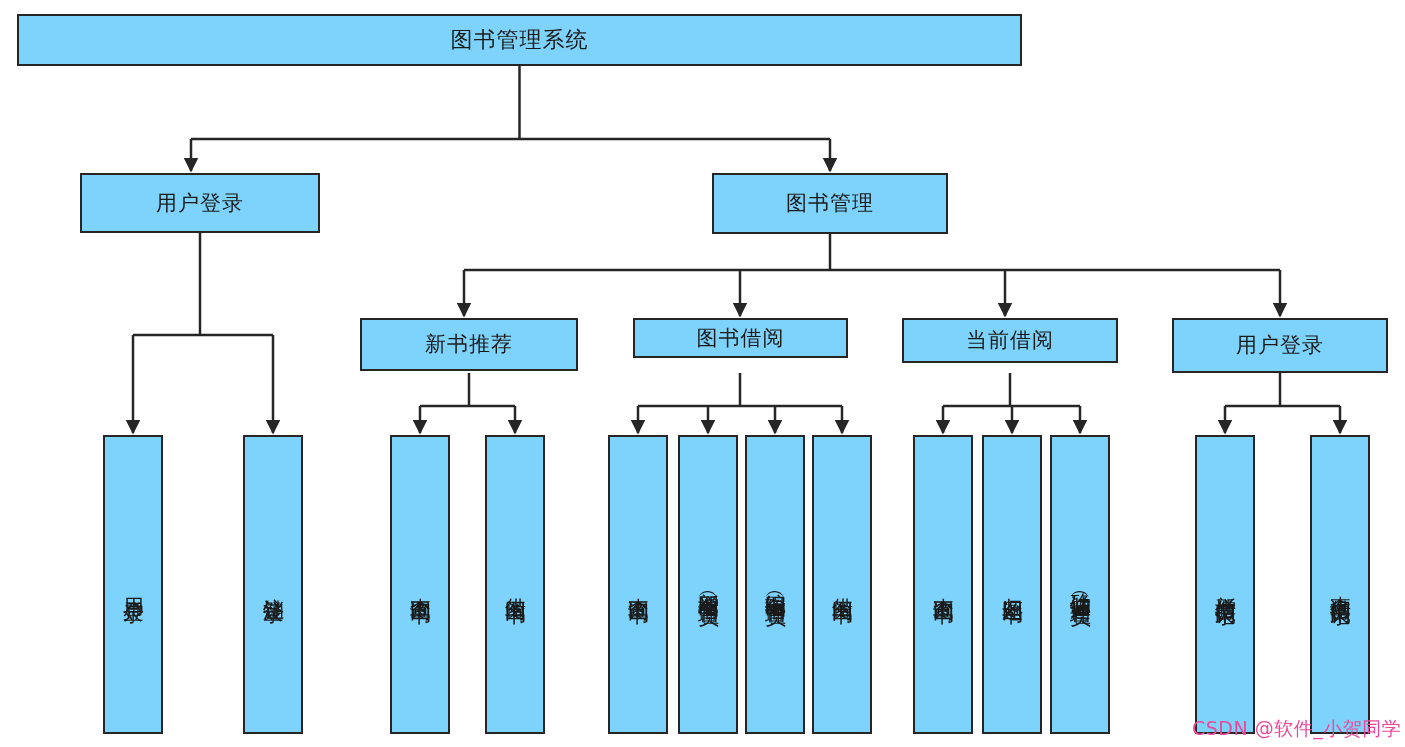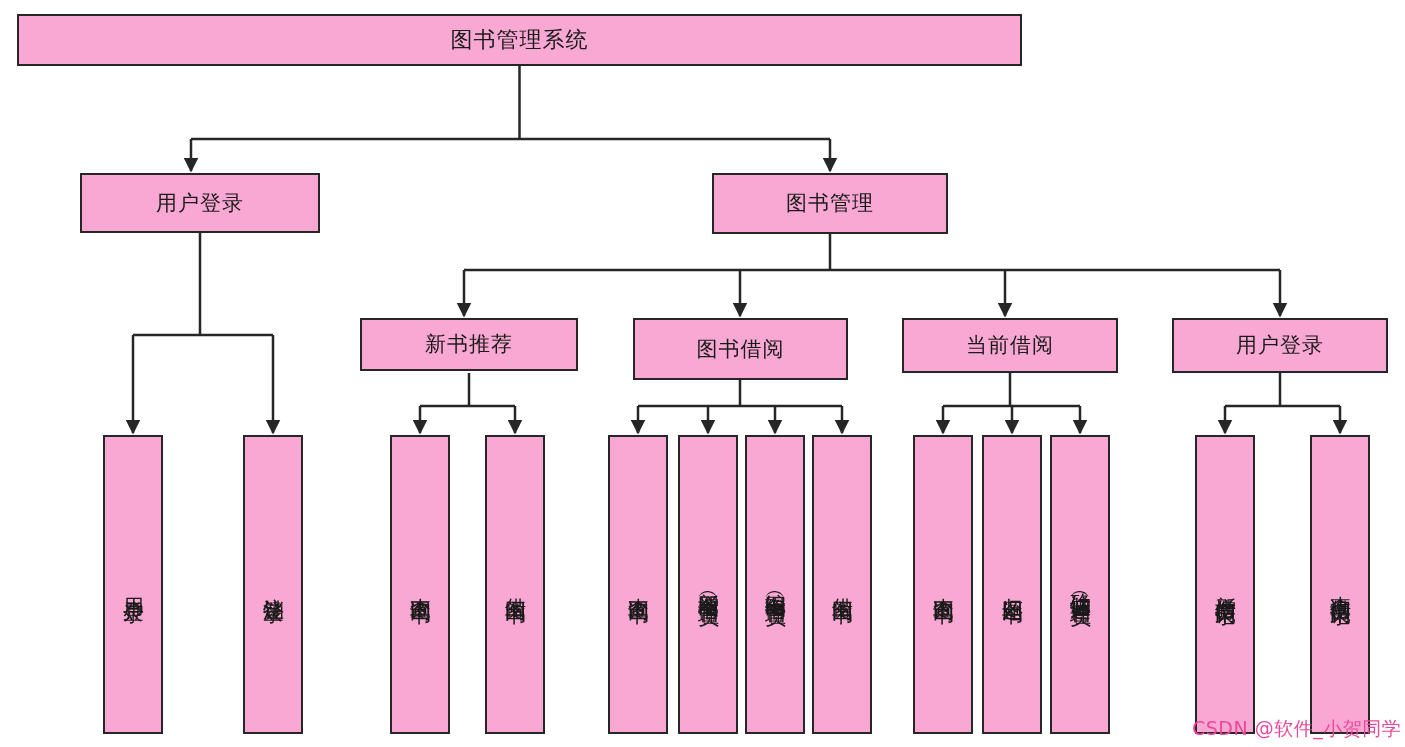--- a/index.html
+++ b/index.html
@@ -21,21 +21,21 @@
     position: absolute;
     left: 0;
     top: 0;
     width: 1405px;
     height: 747px;
   }
   .node {
     position: absolute;
     box-sizing: border-box;
     border: 2px solid #262626;
-    background: #f9a8d4;
+    background: #7dd3fc;
     color: #1a1a1a;
     display: flex;
     align-items: center;
     justify-content: center;
     text-align: center;
   }
   .node.horiz {
     font-size: 21px;
     letter-spacing: 1px;
     line-height: 1.15;
@@ -121,22 +121,22 @@
       <path d="M 1340 406 L 1340 433" marker-end="url(#arrow)"></path>
     </g>
   </svg>
 
   <div class="node horiz root" id="node-root" style="left: 17px; top: 14px; width: 1005px; height: 52px;">图书管理系统</div>
 
   <div class="node horiz" id="node-l2-0" style="left: 80px; top: 173px; width: 240px; height: 60px;">用户登录</div>
   <div class="node horiz" id="node-l2-1" style="left: 712px; top: 173px; width: 236px; height: 61px;">图书管理</div>
 
   <div class="node horiz" id="node-l3-0" style="left: 360px; top: 318px; width: 218px; height: 53px;">新书推荐</div>
-  <div class="node horiz" id="node-l3-1" style="left: 633px; top: 318px; width: 215px; height: 62px;">图书借阅</div>
-  <div class="node horiz" id="node-l3-2" style="left: 902px; top: 318px; width: 216px; height: 55px;">当前借阅</div>
+  <div class="node horiz" id="node-l3-1" style="left: 633px; top: 318px; width: 215px; height: 40px;">图书借阅</div>
+  <div class="node horiz" id="node-l3-2" style="left: 902px; top: 318px; width: 216px; height: 45px;">当前借阅</div>
   <div class="node horiz" id="node-l3-3" style="left: 1172px; top: 318px; width: 216px; height: 55px;">用户登录</div>
 
   <div class="node vert" id="node-leaf-0" style="left: 103px; top: 435px; width: 60px; height: 299px;">
     <span class="vlabel">用户登录</span>
   </div>
   <div class="node vert" id="node-leaf-1" style="left: 243px; top: 435px; width: 60px; height: 299px;">
     <span class="vlabel">注销登录</span>
   </div>
   <div class="node vert" id="node-leaf-2" style="left: 390px; top: 435px; width: 60px; height: 299px;">
     <span class="vlabel">查询图书</span>

